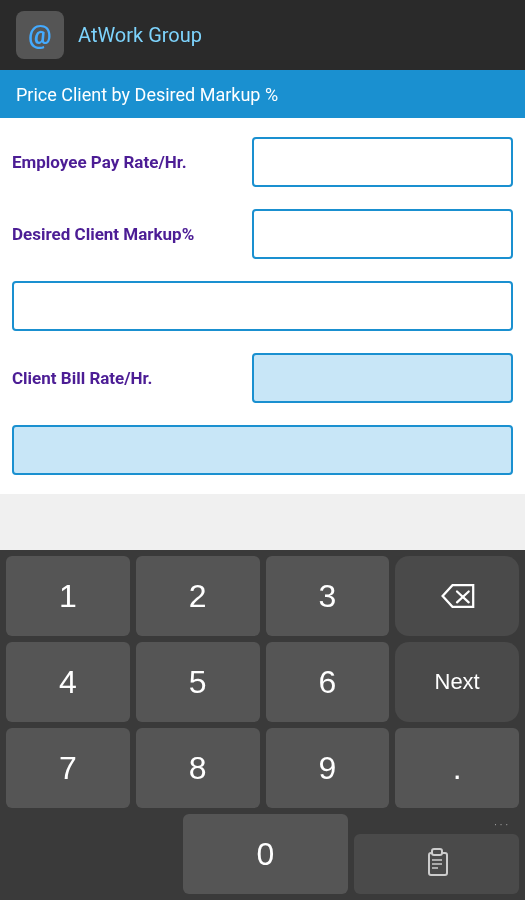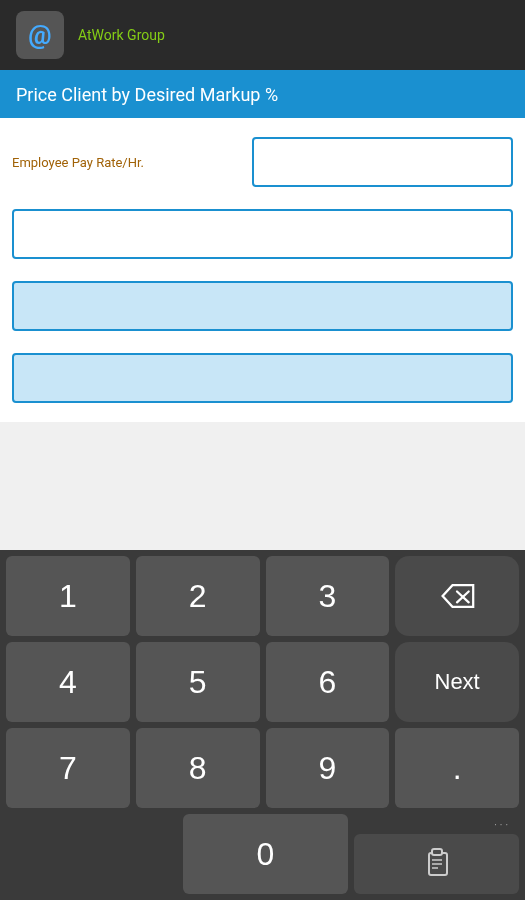--- a/index.html
+++ b/index.html
@@ -33,22 +33,22 @@
       border-radius: 8px;
       display: flex;
       align-items: center;
       justify-content: center;
       font-size: 26px;
       color: #4af;
       font-weight: bold;
     }
 
     #header-title {
-      color: #84cc16;
-      font-size: 14px;
+      color: #7dd3fc;
+      font-size: 20px;
       font-weight: 400;
     }
 
     
     #subtitle-bar {
       background: #1a90d0;
       height: 48px;
       display: flex;
       align-items: center;
       padding: 0 16px;
@@ -68,23 +68,23 @@
 
     .form-row {
       display: flex;
       align-items: center;
       padding: 10px 12px;
       min-height: 72px;
     }
 
     .form-label {
       flex: 0 0 240px;
-      font-size: 13px;
-      color: #a16207;
-      font-weight: 400;
+      font-size: 17px;
+      color: #4c1d95;
+      font-weight: 700;
     }
 
     .form-input {
       flex: 1;
       height: 50px;
       border: 2px solid #1a90d0;
       border-radius: 4px;
       background: #ffffff;
       font-size: 16px;
       padding: 0 8px;
@@ -213,26 +213,31 @@
   <span id="subtitle-text">Price Client by Desired Markup %</span>
 </div>
 
 <div id="form-area">
 
   <div class="form-row">
     <label class="form-label">Employee Pay Rate/Hr.</label>
     <input class="form-input" type="text" value="" style="">
   </div>
 
-
-  <div class="form-row">
+  <div class="form-row">
+    <label class="form-label">Desired Client Markup%</label>
     <input class="form-input" type="text" value="" style="">
   </div>
 
   <div class="form-row">
+    <input class="form-input" type="text" value="" style="">
+  </div>
+
+  <div class="form-row">
+    <label class="form-label">Client Bill Rate/Hr.</label>
     <input class="form-input filled-light" type="text" value="" readonly="" style="">
   </div>
 
   <div class="form-row">
     <input class="form-input filled-light" type="text" value="" readonly="" style="">
   </div>
 
 </div>
 
 <div id="keyboard">

